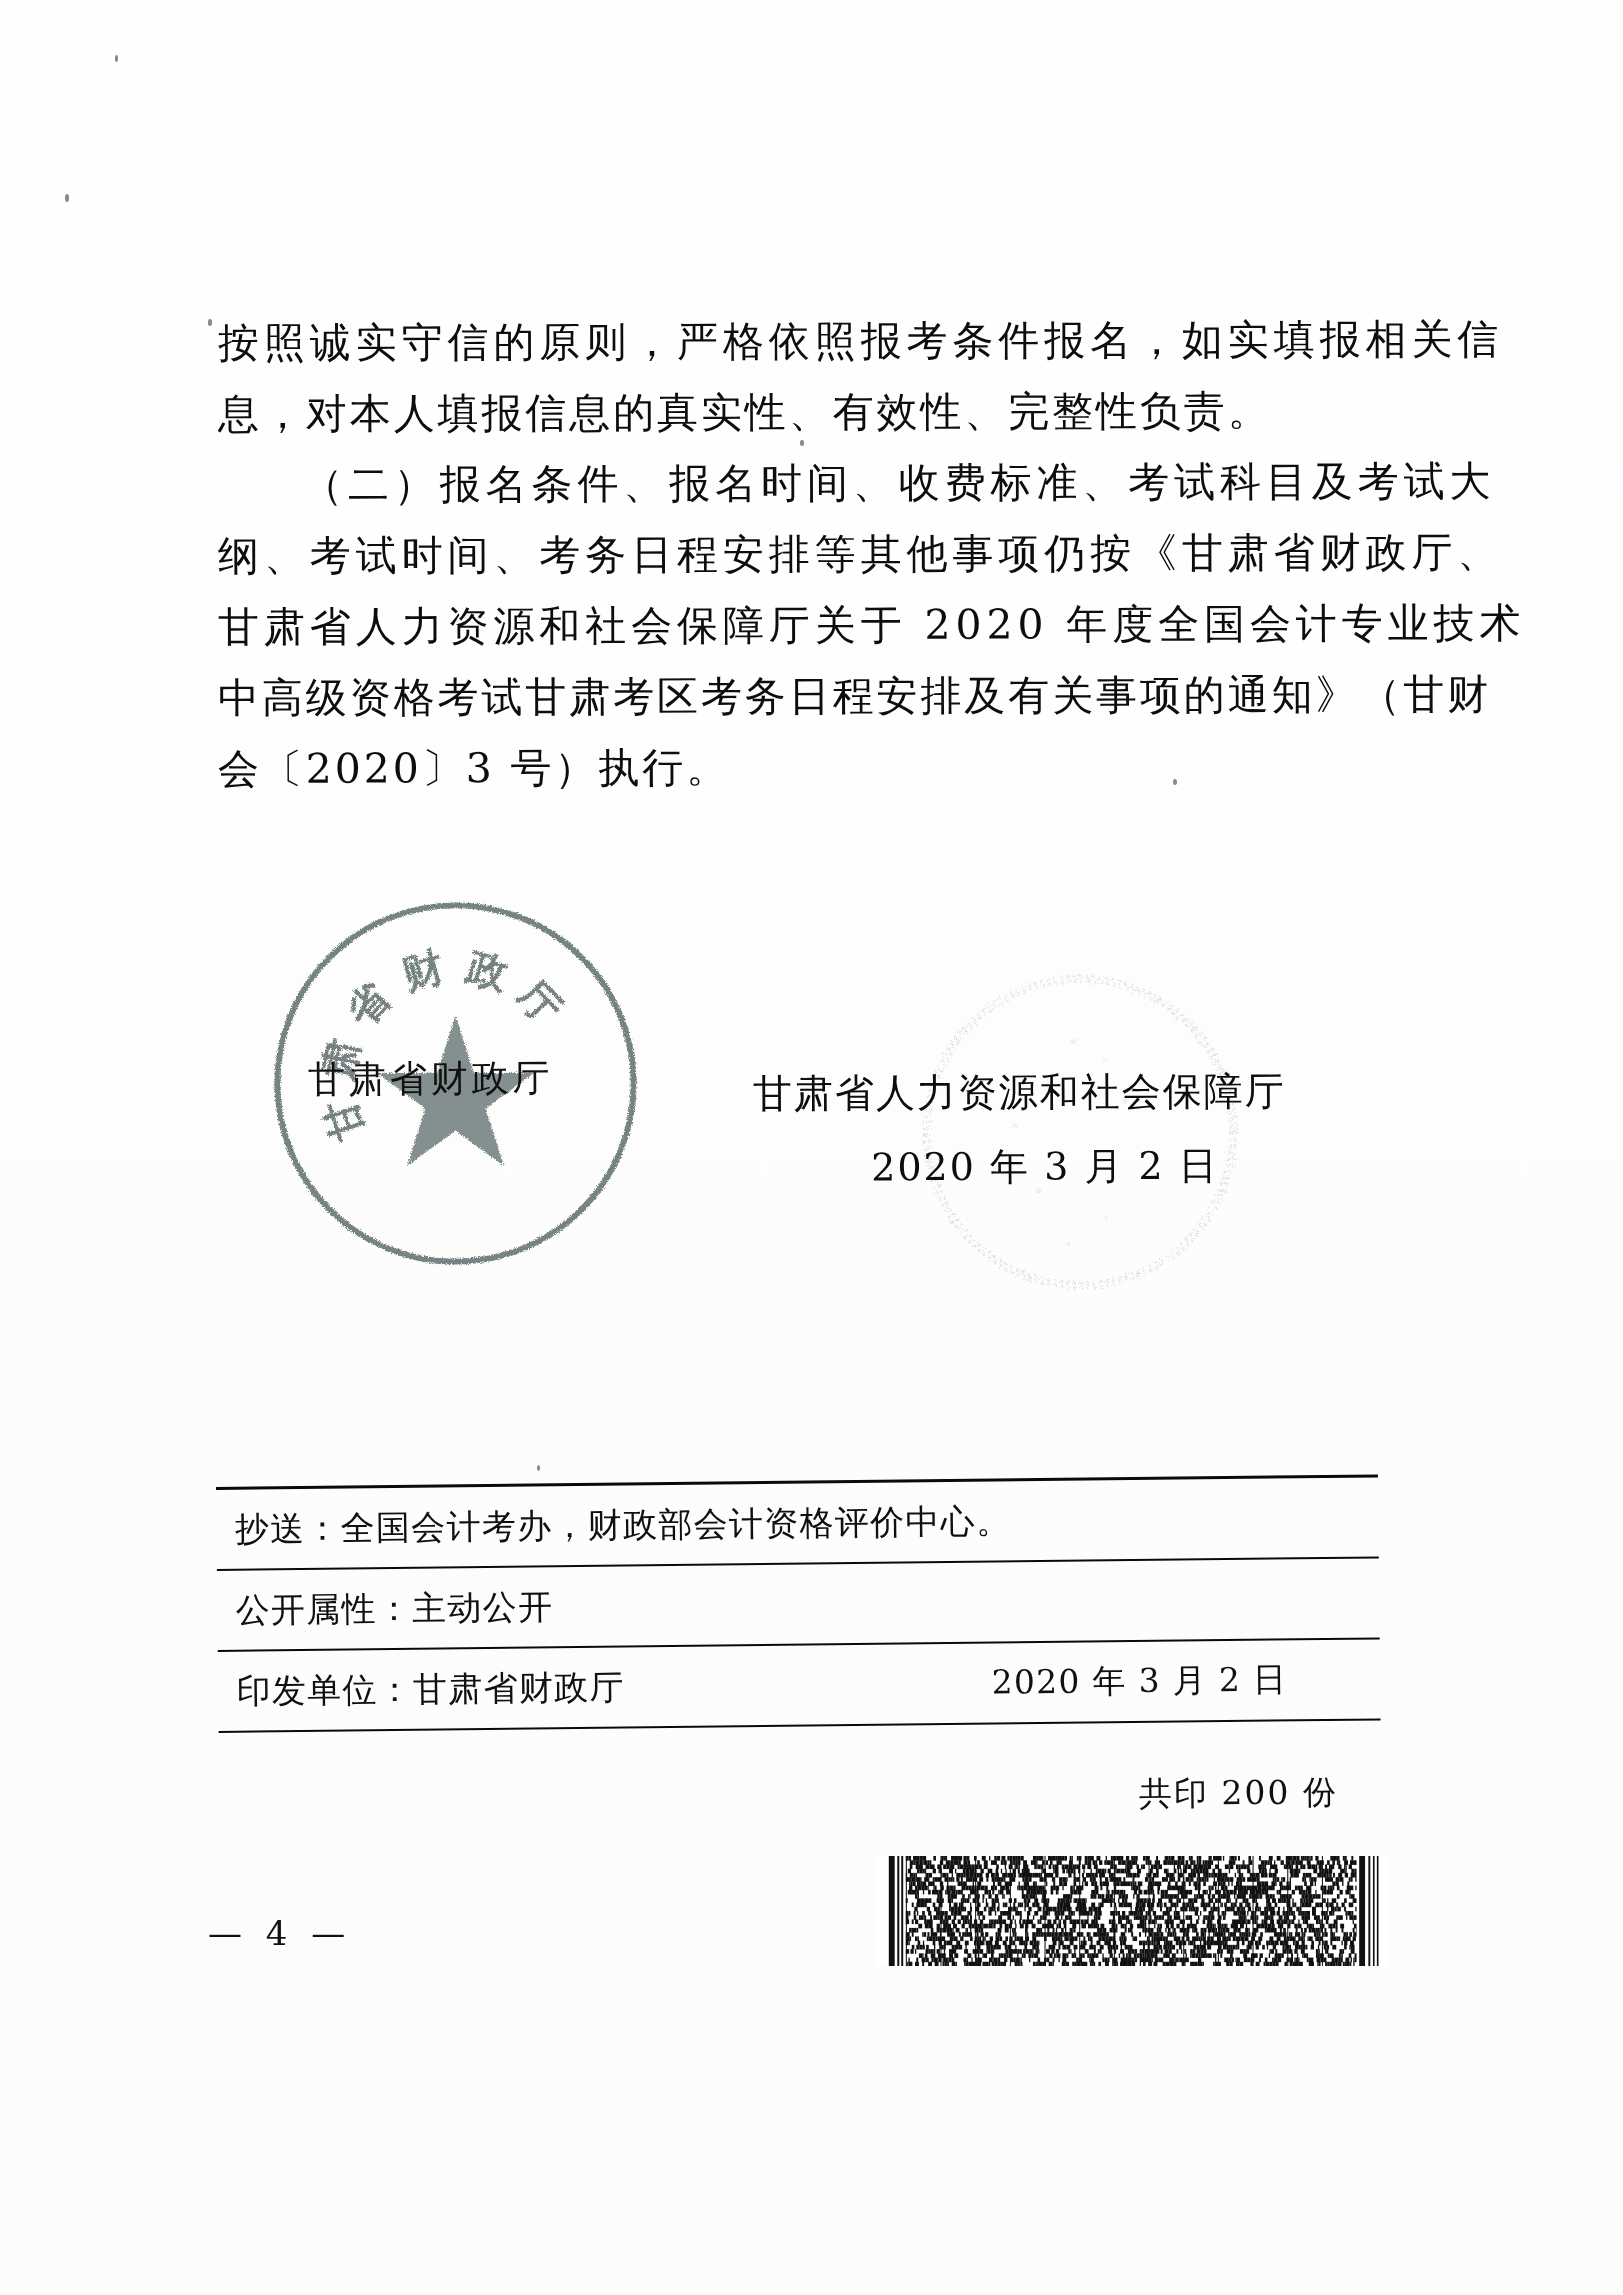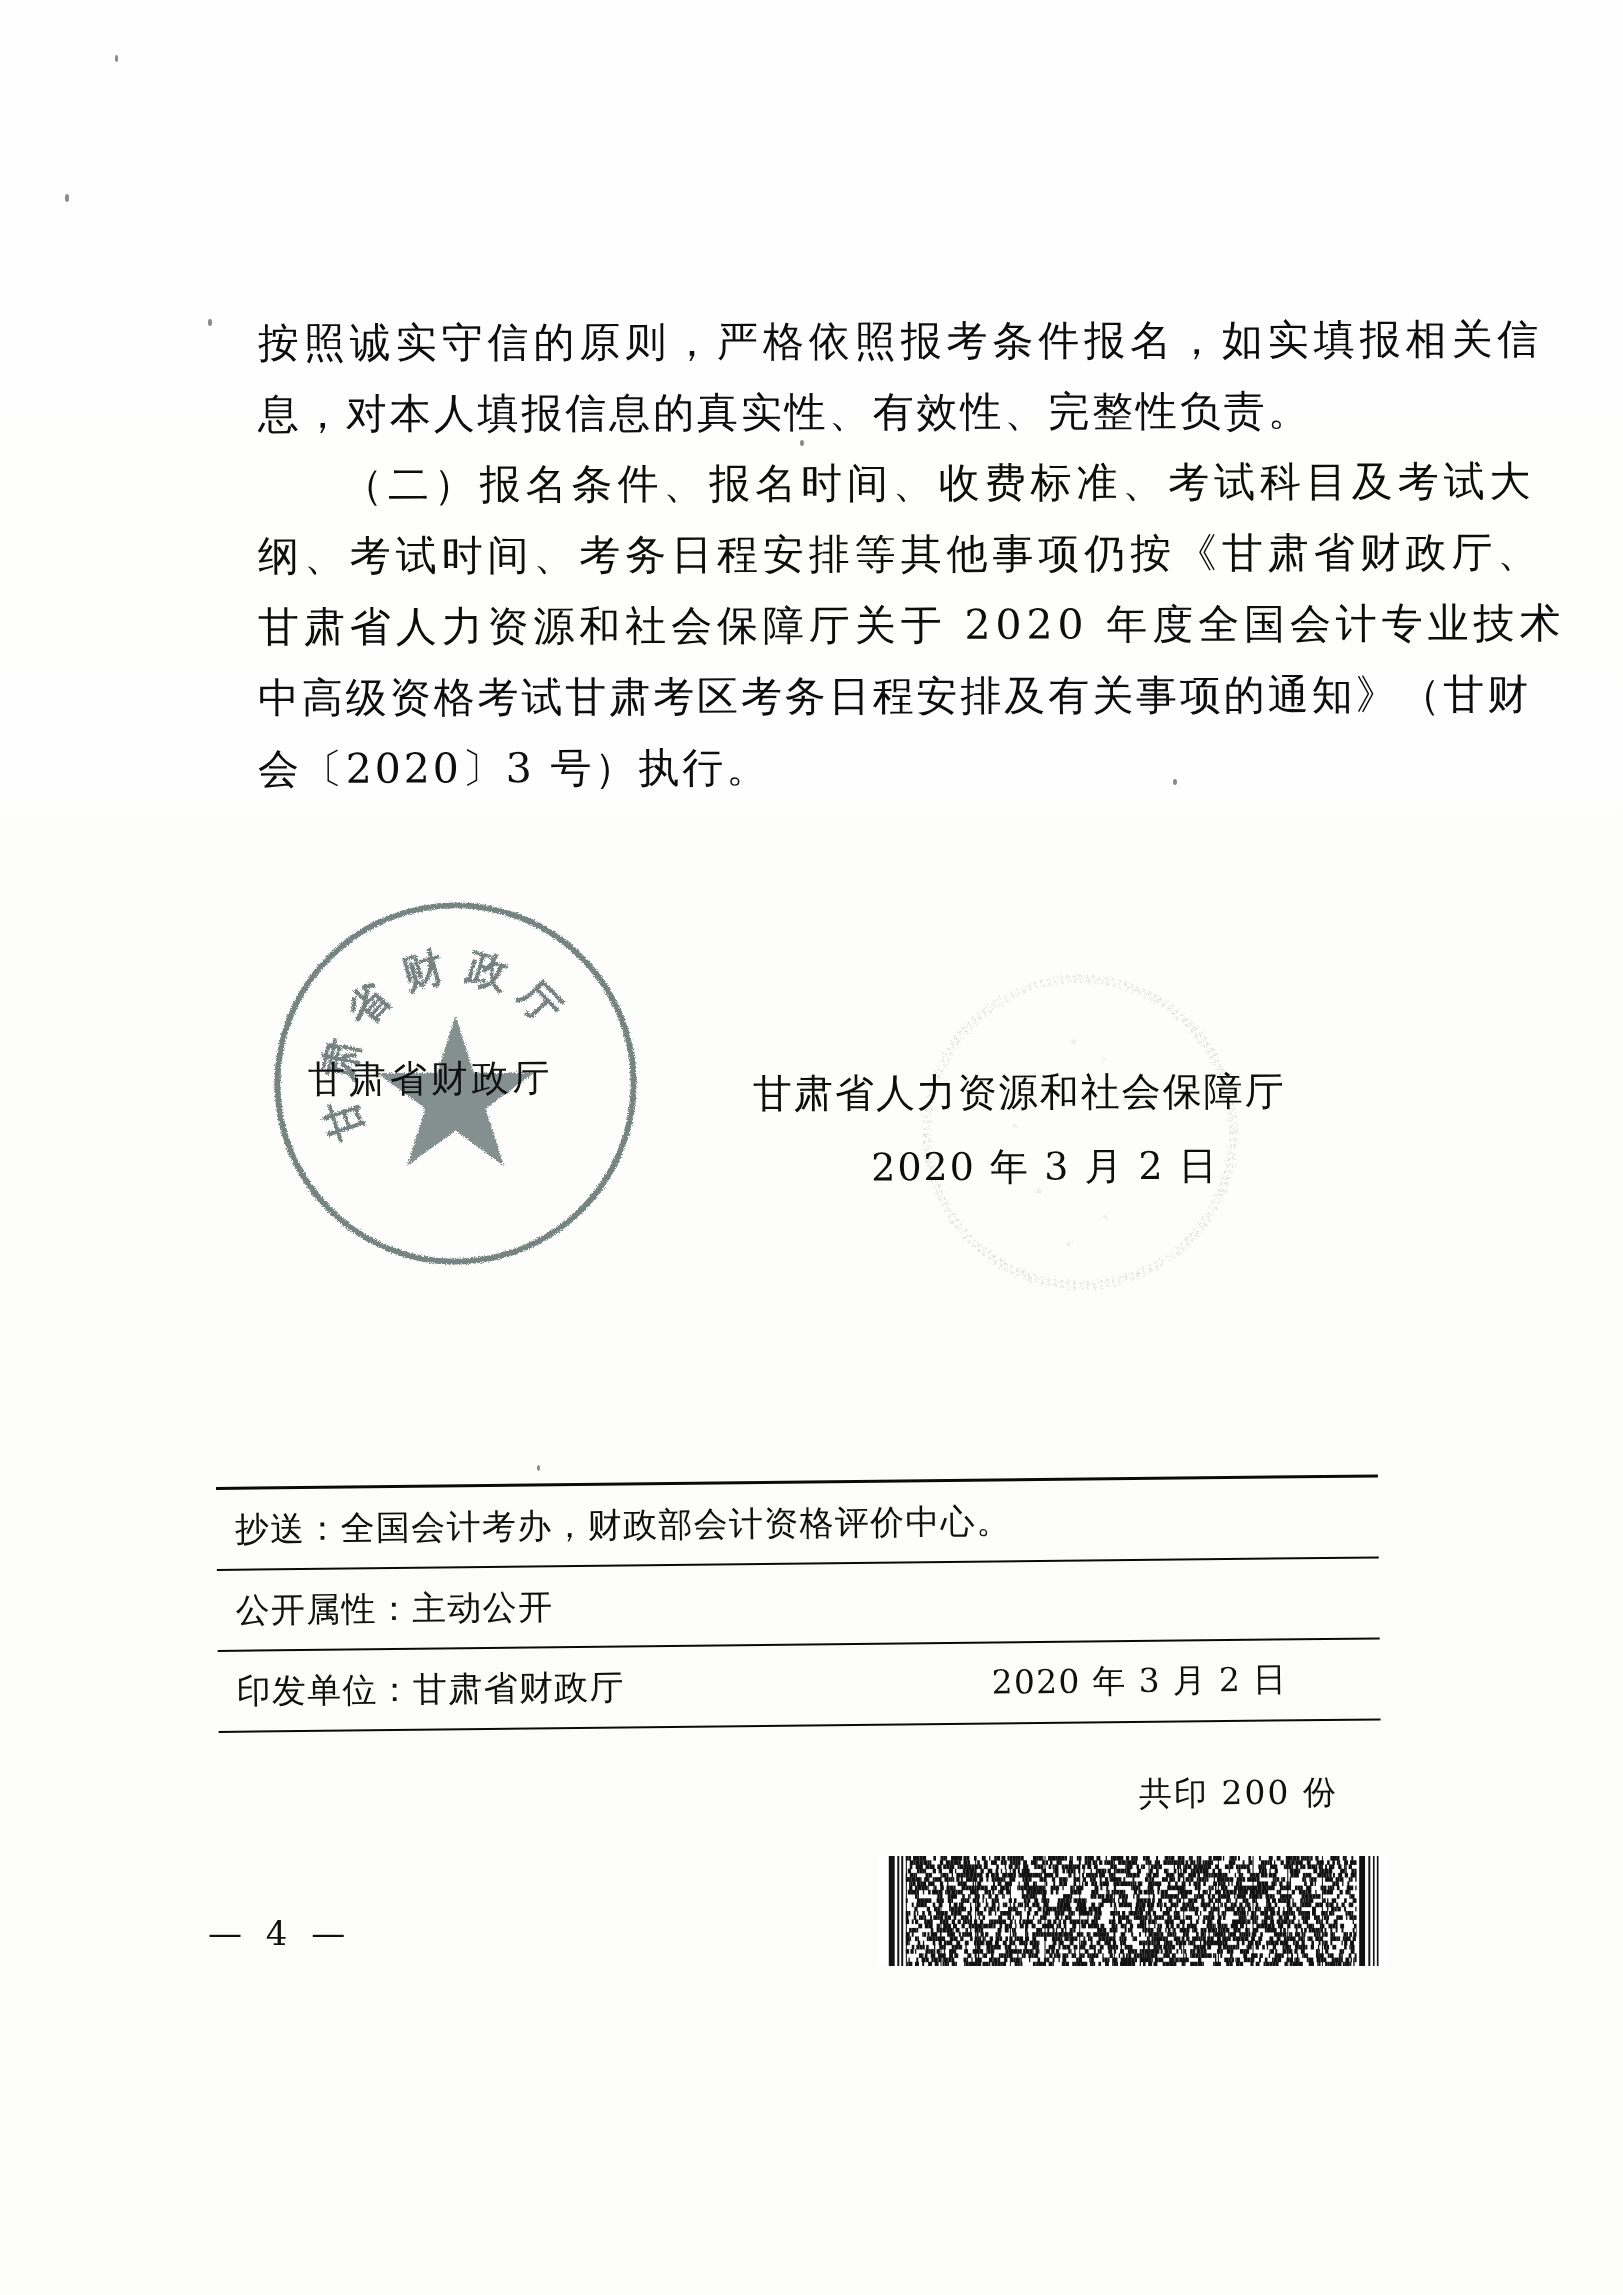--- a/index.html
+++ b/index.html
@@ -31,21 +31,20 @@
       linear-gradient(180deg, #ffffff 0%, #fdfdfc 50%, #fcfcfb 100%);
     opacity: 0.9;
   }
 
   
   .body-block {
     position: absolute;
     left: 218px;
     top: 308px;
     width: 1172px;
-    margin-left: 40px;
   }
   .tline {
     font-size: 41px;
     line-height: 71px;
     letter-spacing: 1px;
     color: #0d0d0d;
     white-space: pre;
     font-family: "DejaVu Serif", "Liberation Serif", serif;
     transform: rotate(-0.18deg);
     transform-origin: left center;

